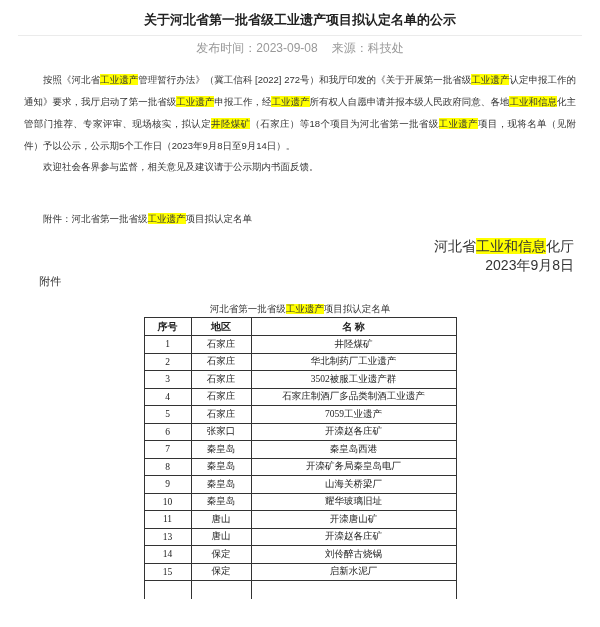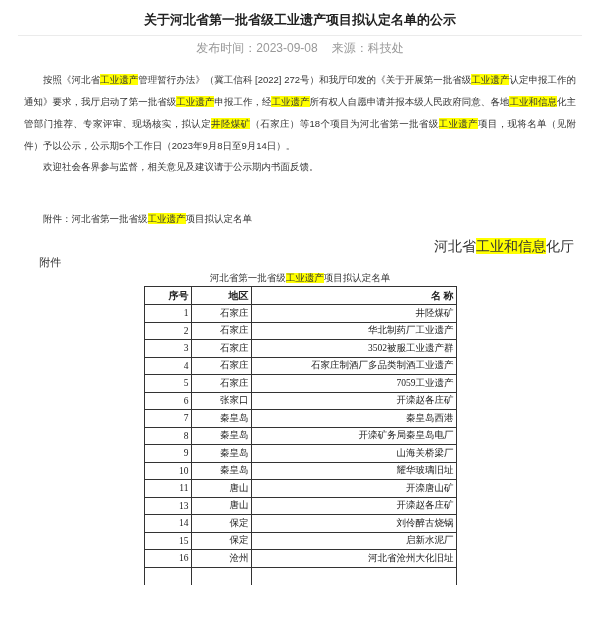--- a/index.html
+++ b/index.html
@@ -44,34 +44,34 @@
     margin-top:9px;padding:0 26px;text-align:right;
     font-size:14px;line-height:19px;color:var(--body);
   }
 
   .appendix-label{
     padding:0 26px;text-indent:1.2em;
     font-size:11px;line-height:13px;color:var(--body);
   }
 
   .table-title{
-    margin-top:3px;text-align:center;
+    margin-top:15px;text-align:center;
     font-size:9.5px;line-height:12px;color:var(--body);
     font-family:"Liberation Serif","DejaVu Serif",serif;
   }
 
   table.heritage{
     margin:2px auto 0;width:312px;
     border-collapse:collapse;table-layout:fixed;
     font-family:"Liberation Serif","DejaVu Serif",serif;
     font-size:9.5px;color:#222;
   }
   table.heritage th,table.heritage td{
     border:1px solid var(--border);
-    text-align:right;vertical-align:middle;
+    text-align:center;vertical-align:middle;
     padding:0 2px;overflow:hidden;white-space:nowrap;
   }
   table.heritage th{height:18px;font-weight:bold;font-size:10px;}
   table.heritage td{height:17.5px;}
   .col-index{width:47px;}
   .col-region{width:60px;}
   .col-name{width:205px;}
   tr.partial-row td{height:18px;border-bottom:none;}
 </style>
 </head>
@@ -88,20 +88,21 @@
   </div>
 
   <div class="content">
     <p class="body-para main"><span>按照《河北省</span><span class="hl">工业遗产</span><span>管理暂行办法》（冀工信科 [2022] 272号）和我厅印发的《关于开展第一批省级</span><span class="hl">工业遗产</span><span>认定申报工作的通知》要求，我厅启动了第一批省级</span><span class="hl">工业遗产</span><span>申报工作，经</span><span class="hl">工业遗产</span><span>所有权人自愿申请并报本级人民政府同意、各地</span><span class="hl">工业和信息</span><span>化主管部门推荐、专家评审、现场核实，拟认定</span><span class="hl">井陉煤矿</span><span>（石家庄）等18个项目为河北省第一批省级</span><span class="hl">工业遗产</span><span>项目，现将名单（见附件）予以公示，公示期5个工作日（2023年9月8日至9月14日）。</span></p>
     <p class="body-para tight">欢迎社会各界参与监督，相关意见及建议请于公示期内书面反馈。</p>
     <p class="body-para attach"><span>附件：河北省第一批省级</span><span class="hl">工业遗产</span><span>项目拟认定名单</span></p>
   </div>
 
   <div class="signature">
     <div><span>河北省</span><span class="hl">工业和信息</span><span>化厅</span></div>
+    <div>2023年9月8日</div>
   </div>
 
   <div class="appendix-label">附件</div>
 
   <div class="table-title"><span>河北省第一批省级</span><span class="hl">工业遗产</span><span>项目拟认定名单</span></div>
 
   <table class="heritage">
     <thead>
       <tr>
         <th class="col-index">序号</th>
@@ -173,25 +174,20 @@
         <tr>
           <td>14</td>
           <td>保定</td>
           <td>刘伶醉古烧锅</td>
         </tr>
         <tr>
           <td>15</td>
           <td>保定</td>
           <td>启新水泥厂</td>
         </tr>
-        <tr>
-          <td>16</td>
-          <td>沧州</td>
-          <td>河北省沧州大化旧址</td>
-        </tr>
       </tbody>
     <tbody>
       <tr class="partial-row">
         <td></td>
         <td></td>
         <td></td>
       </tr>
     </tbody>
   </table>
 

